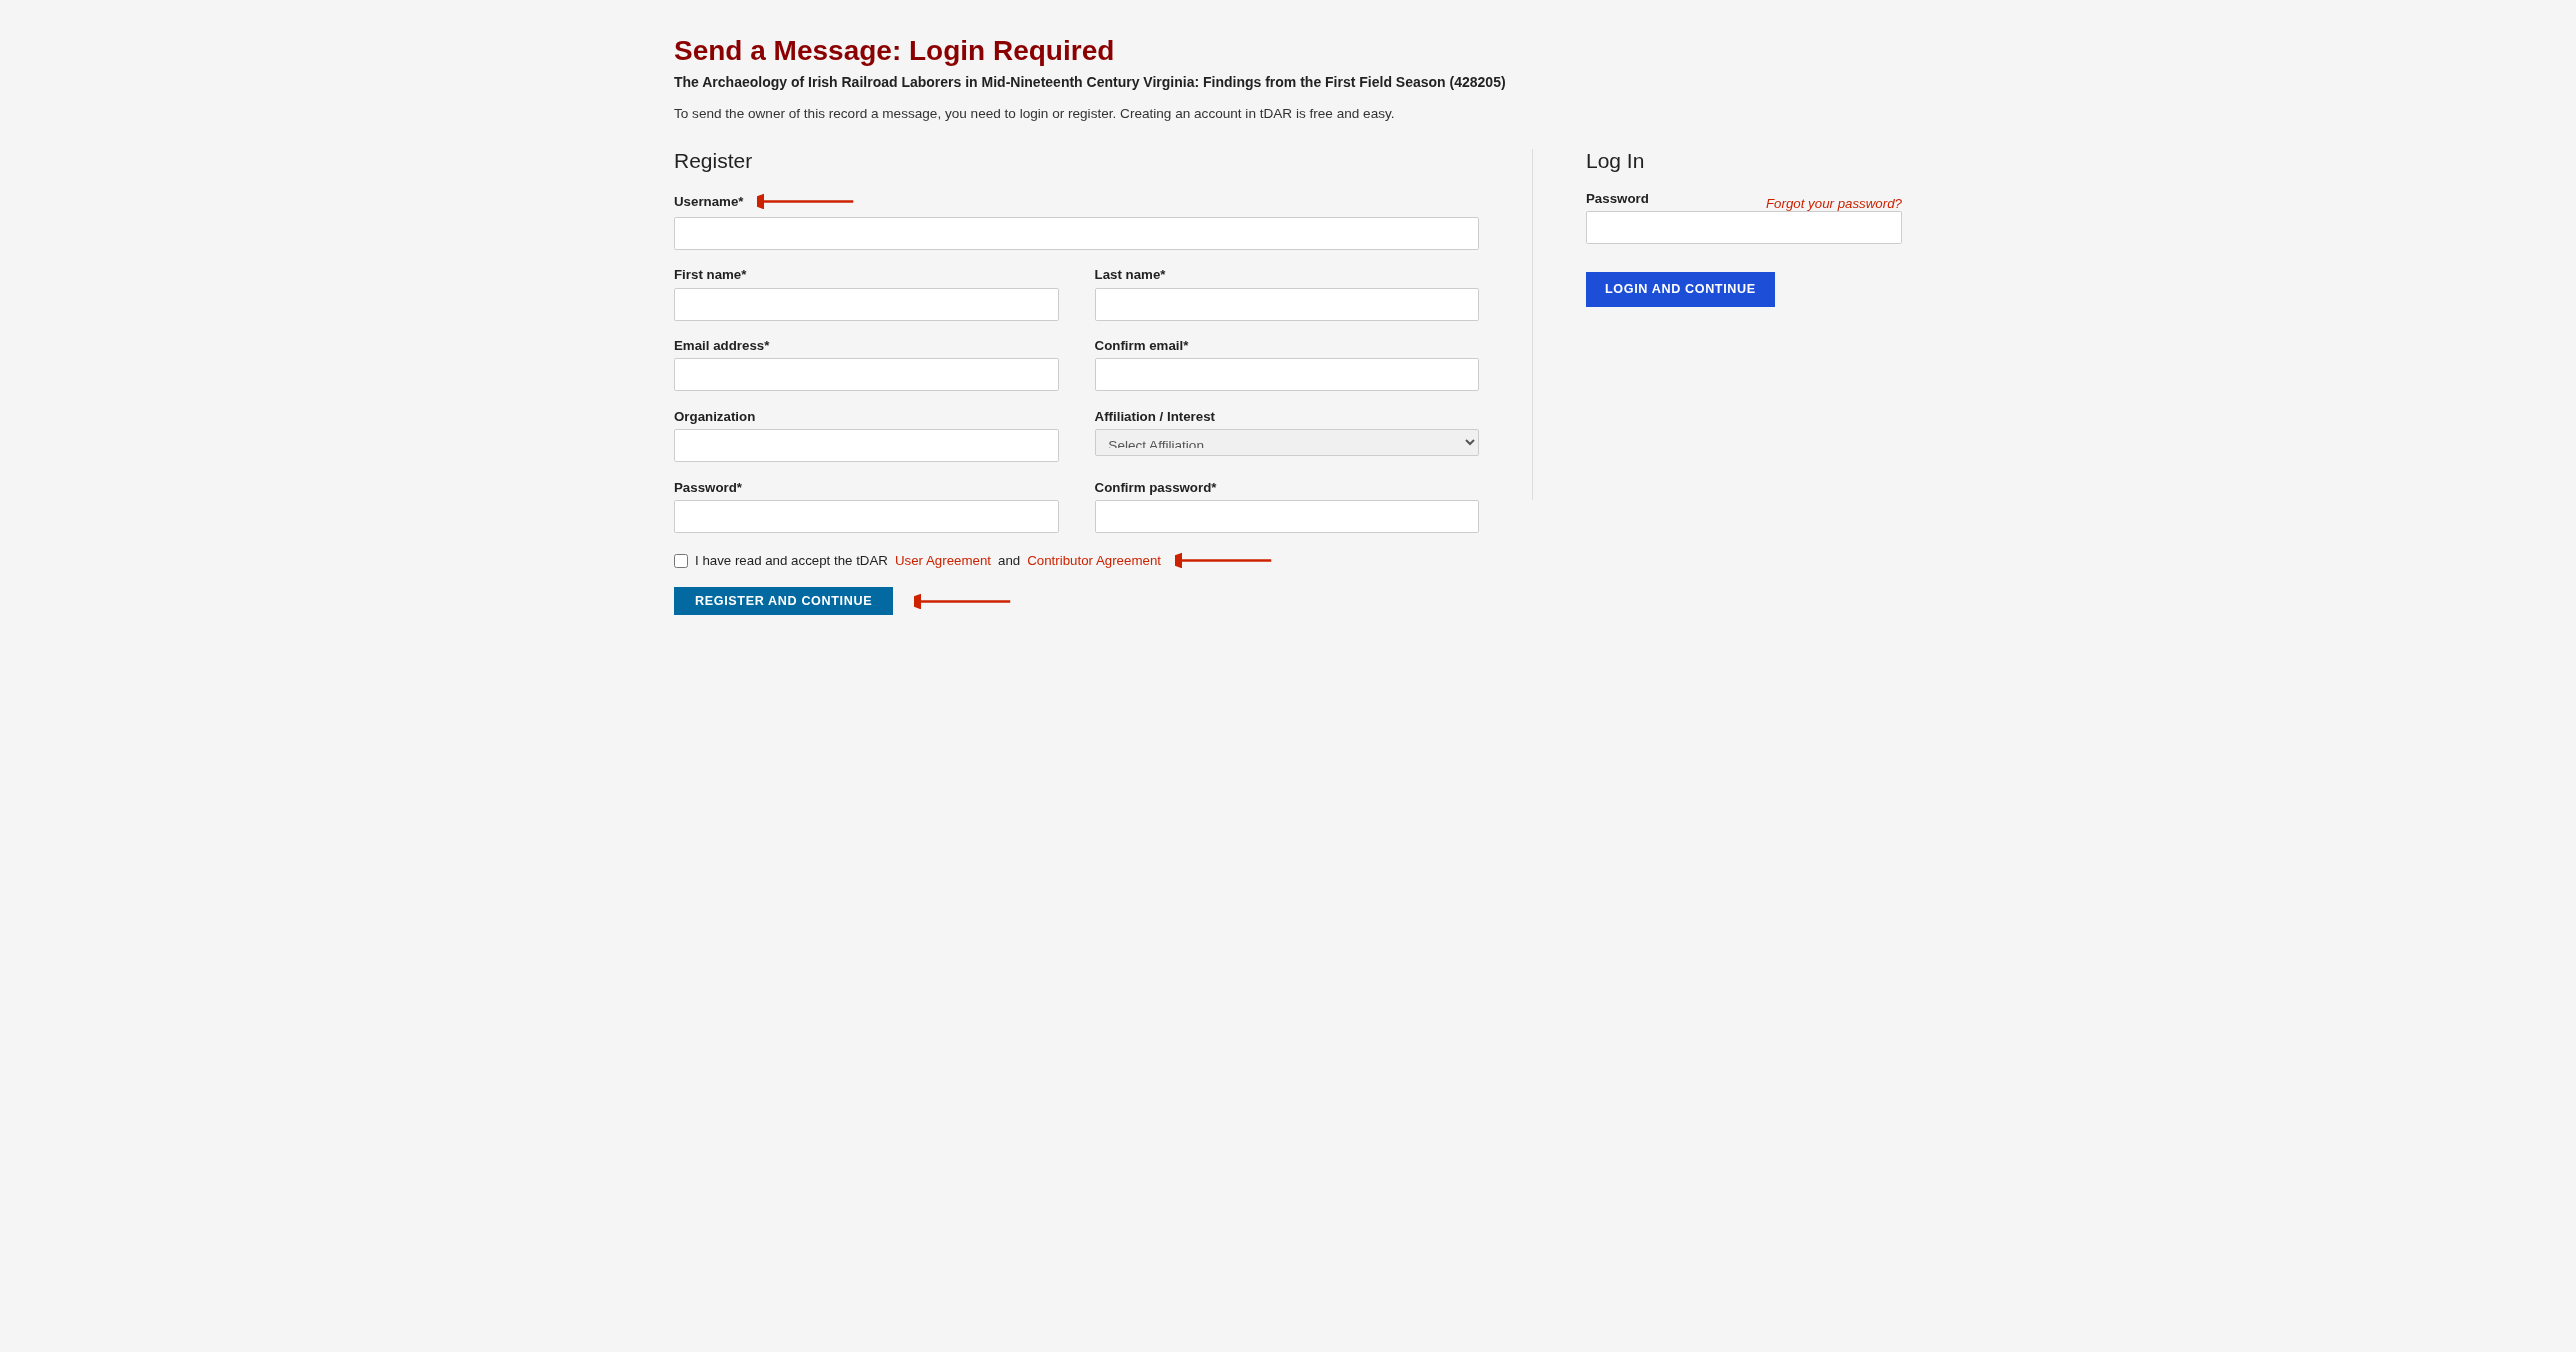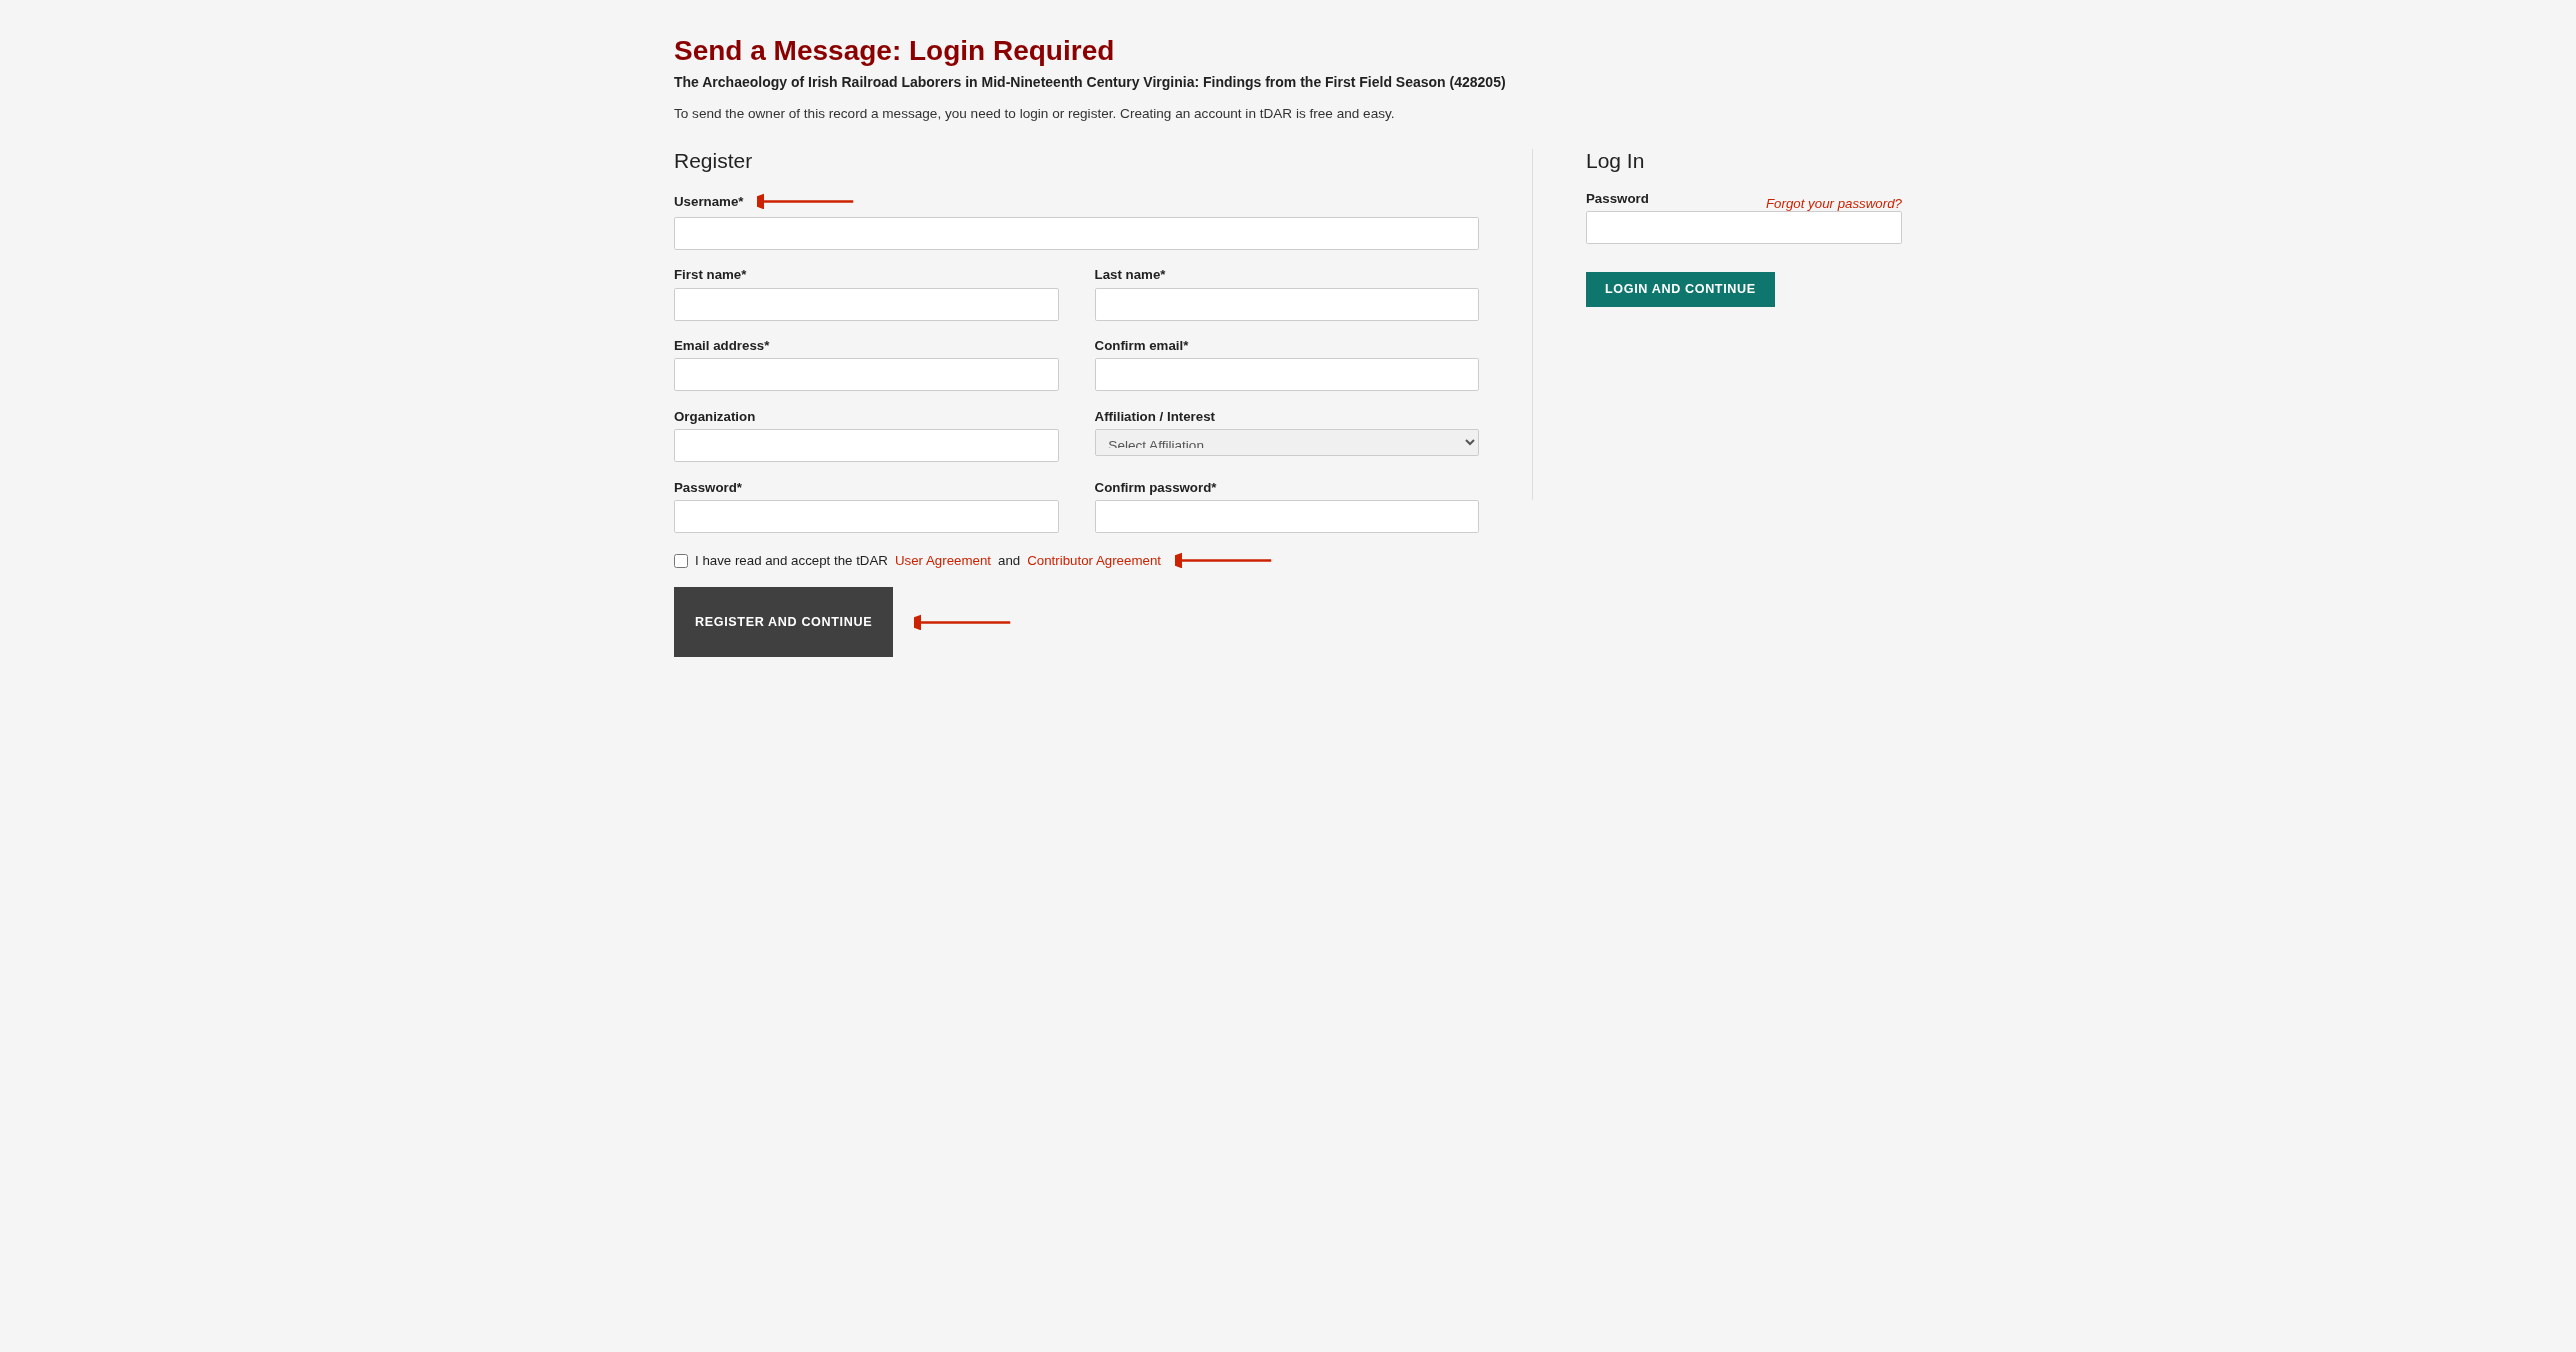--- a/index.html
+++ b/index.html
@@ -115,32 +115,32 @@
     .checkbox-row input[type="checkbox"] {
       width: 14px;
       height: 14px;
       flex-shrink: 0;
     }
     .link-red {
       color: #cc2200;
       text-decoration: none;
     }
     .btn-primary {
-      background: #404040;
+      background: #0369a1;
       color: #fff;
       border: none;
-      padding: 28px 21px;
+      padding: 7px 21px;
       font-size: 0.9rem;
       font-weight: bold;
       letter-spacing: 0.05em;
       cursor: pointer;
       text-transform: uppercase;
     }
     .login-btn {
-      background: #0f766e;
+      background: #1d4ed8;
       color: #fff;
       border: none;
       padding: 10.5px 19px;
       font-size: 0.9rem;
       font-weight: bold;
       letter-spacing: 0.05em;
       cursor: pointer;
       text-transform: uppercase;
       margin-top: 10.5px;
     }

